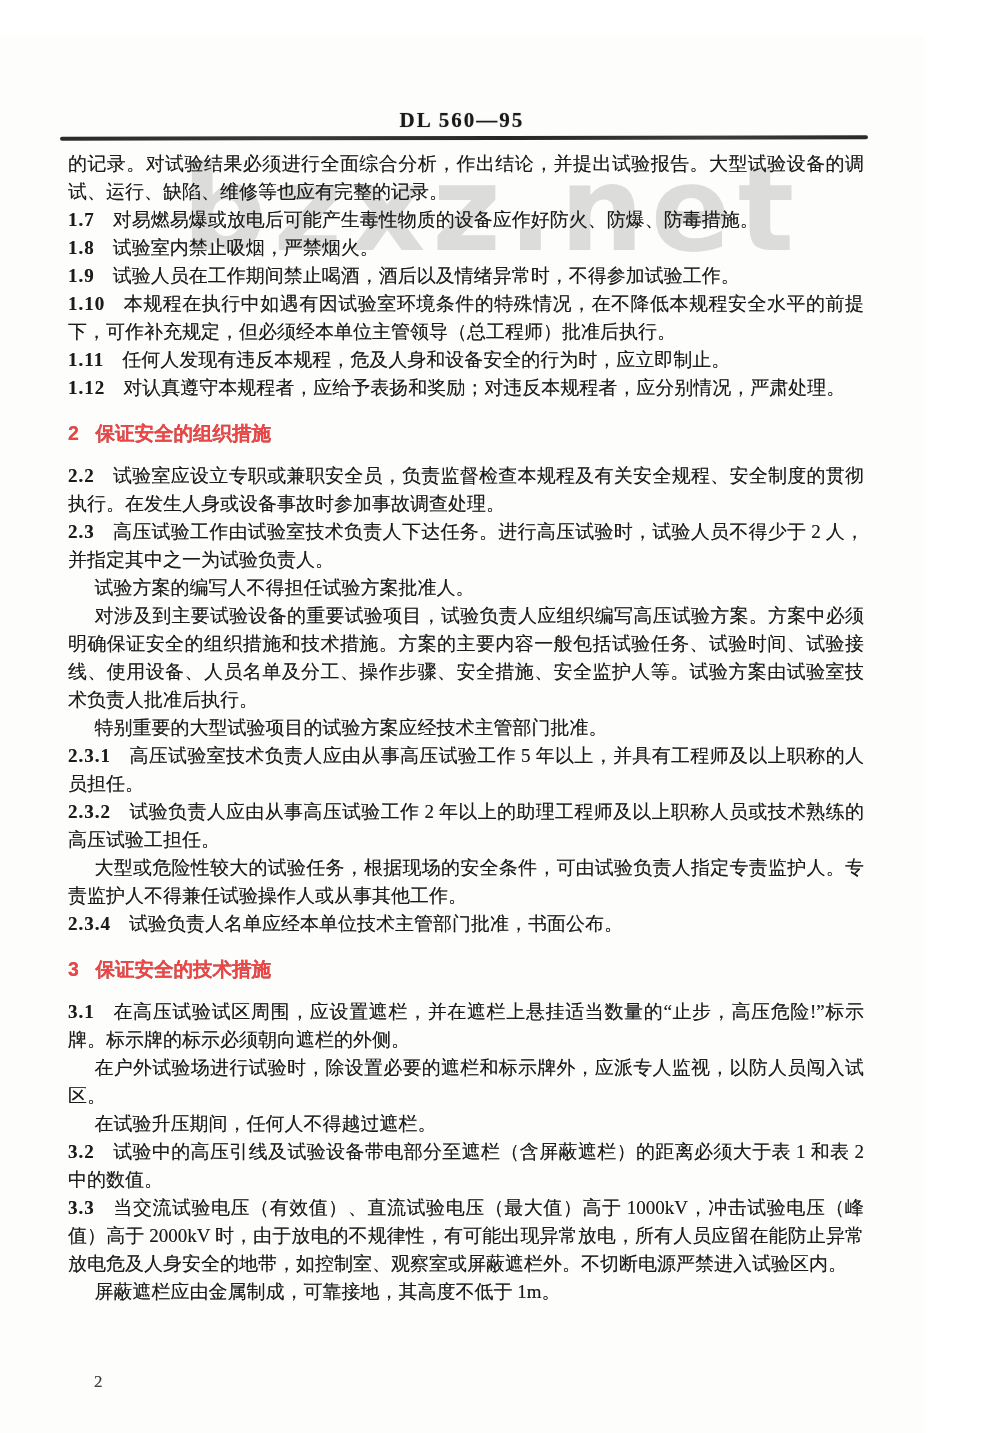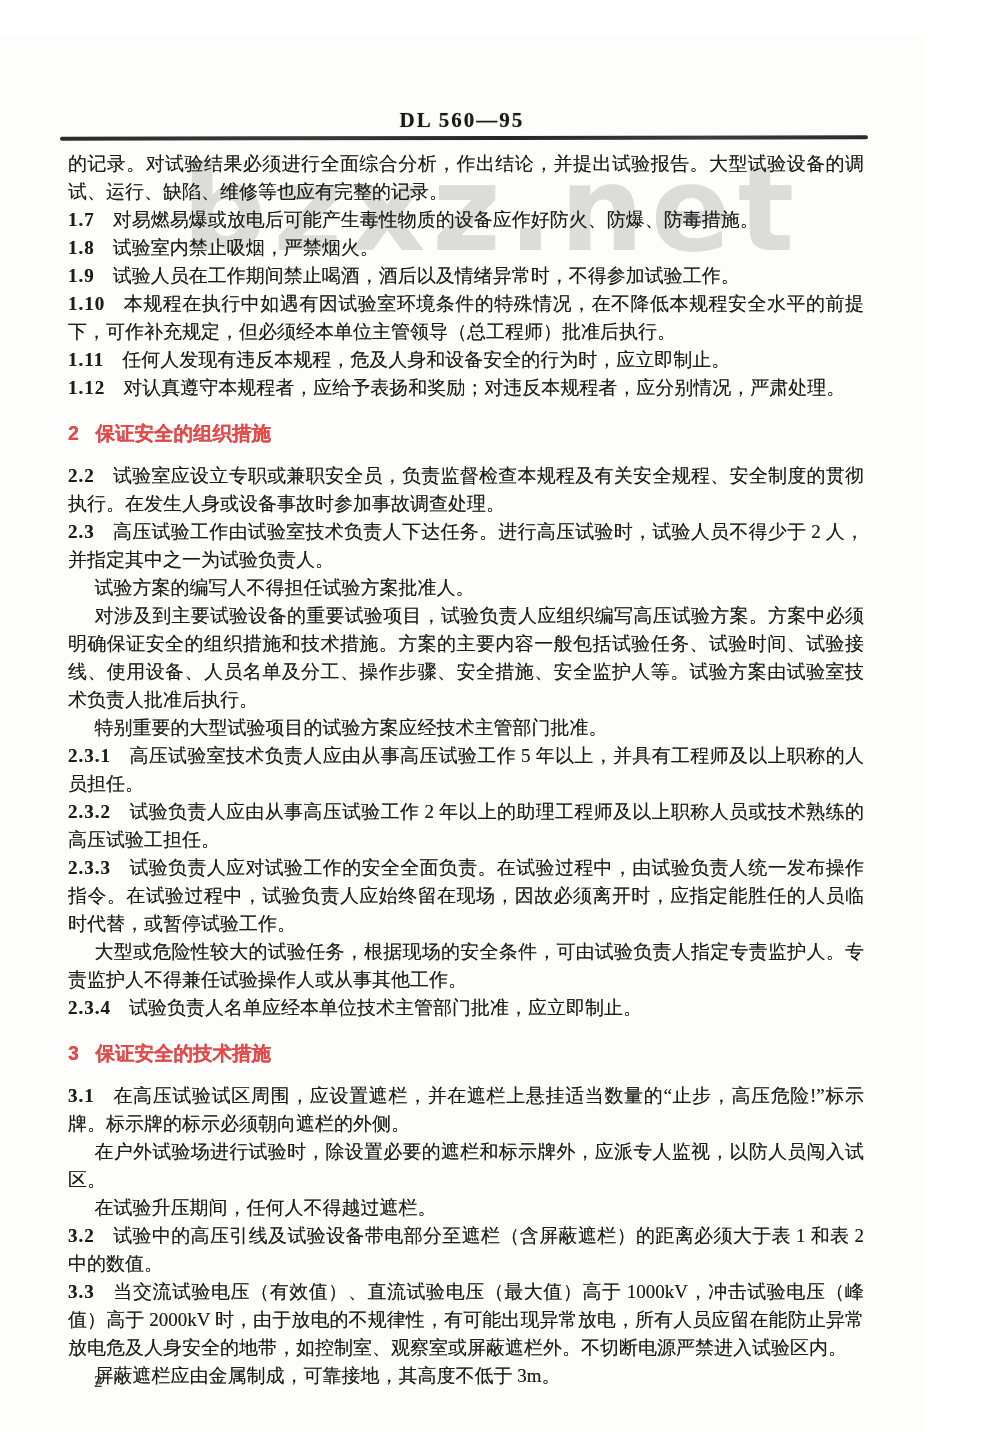--- a/index.html
+++ b/index.html
@@ -128,29 +128,28 @@
       <p class="para"><span class="num">1.11</span><span>任何人发现有违反本规程，危及人身和设备安全的行为时，应立即制止。</span></p>
       <p class="para"><span class="num">1.12</span><span>对认真遵守本规程者，应给予表扬和奖励；对违反本规程者，应分别情况，严肃处理。</span></p>
       <h2 class="heading"><span class="num">2</span><span>保证安全的组织措施</span></h2>
       <p class="para"><span class="num">2.2</span><span>试验室应设立专职或兼职安全员，负责监督检查本规程及有关安全规程、安全制度的贯彻执行。在发生人身或设备事故时参加事故调查处理。</span></p>
       <p class="para"><span class="num">2.3</span><span>高压试验工作由试验室技术负责人下达任务。进行高压试验时，试验人员不得少于 2 人，并指定其中之一为试验负责人。</span></p>
       <p class="para indent"><span>试验方案的编写人不得担任试验方案批准人。</span></p>
       <p class="para indent"><span>对涉及到主要试验设备的重要试验项目，试验负责人应组织编写高压试验方案。方案中必须明确保证安全的组织措施和技术措施。方案的主要内容一般包括试验任务、试验时间、试验接线、使用设备、人员名单及分工、操作步骤、安全措施、安全监护人等。试验方案由试验室技术负责人批准后执行。</span></p>
       <p class="para indent"><span>特别重要的大型试验项目的试验方案应经技术主管部门批准。</span></p>
       <p class="para"><span class="num">2.3.1</span><span>高压试验室技术负责人应由从事高压试验工作 5 年以上，并具有工程师及以上职称的人员担任。</span></p>
       <p class="para"><span class="num">2.3.2</span><span>试验负责人应由从事高压试验工作 2 年以上的助理工程师及以上职称人员或技术熟练的高压试验工担任。</span></p>
-      <p class="para"><span class="num">2.3.3</span><span>试验负责人应对试验工作的安全全面负责。在试验过程中，由试验负责人统一发布操作指令。在试验过程中，试验负责人应始终留在现场，因故必须离开时，应指定能胜任的人员临时代替，或暂停试验工作。</span></p>
       <p class="para indent"><span>大型或危险性较大的试验任务，根据现场的安全条件，可由试验负责人指定专责监护人。专责监护人不得兼任试验操作人或从事其他工作。</span></p>
-      <p class="para"><span class="num">2.3.4</span><span>试验负责人名单应经本单位技术主管部门批准，应立即制止。</span></p>
+      <p class="para"><span class="num">2.3.4</span><span>试验负责人名单应经本单位技术主管部门批准，书面公布。</span></p>
       <h2 class="heading"><span class="num">3</span><span>保证安全的技术措施</span></h2>
       <p class="para"><span class="num">3.1</span><span>在高压试验试区周围，应设置遮栏，并在遮栏上悬挂适当数量的“止步，高压危险!”标示牌。标示牌的标示必须朝向遮栏的外侧。</span></p>
       <p class="para indent"><span>在户外试验场进行试验时，除设置必要的遮栏和标示牌外，应派专人监视，以防人员闯入试区。</span></p>
       <p class="para indent"><span>在试验升压期间，任何人不得越过遮栏。</span></p>
       <p class="para"><span class="num">3.2</span><span>试验中的高压引线及试验设备带电部分至遮栏（含屏蔽遮栏）的距离必须大于表 1 和表 2 中的数值。</span></p>
       <p class="para"><span class="num">3.3</span><span>当交流试验电压（有效值）、直流试验电压（最大值）高于 1000kV，冲击试验电压（峰值）高于 2000kV 时，由于放电的不规律性，有可能出现异常放电，所有人员应留在能防止异常放电危及人身安全的地带，如控制室、观察室或屏蔽遮栏外。不切断电源严禁进入试验区内。</span></p>
-      <p class="para indent"><span>屏蔽遮栏应由金属制成，可靠接地，其高度不低于 3m。</span></p>
+      <p class="para indent"><span>屏蔽遮栏应由金属制成，可靠接地，其高度不低于 1m。</span></p>
     </div>
 
   <div class="page-number">2</div>
 
   <div class="scan-bottom-edge"></div>
 
 </div>
 
 </body></html>

